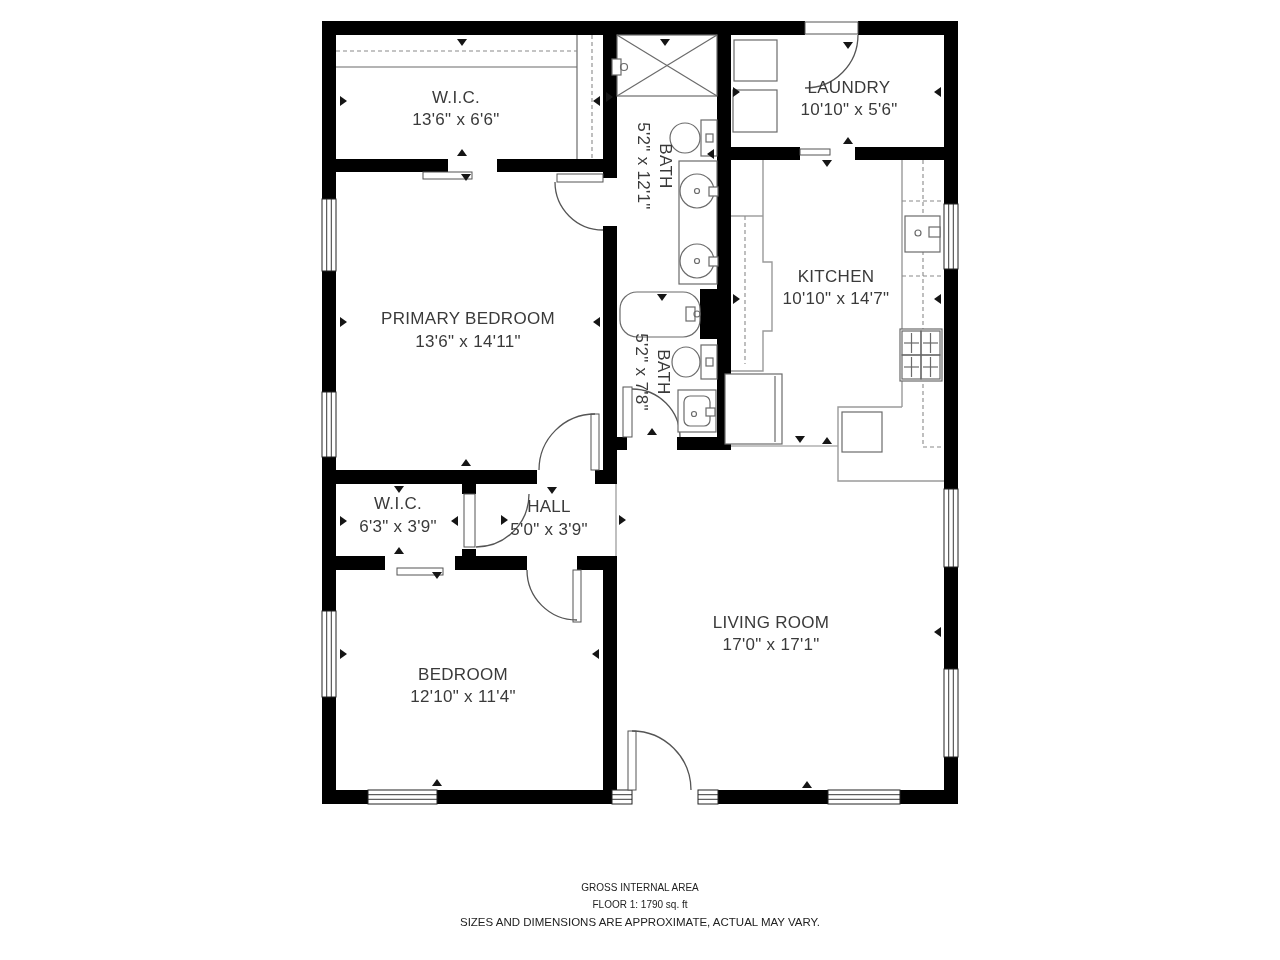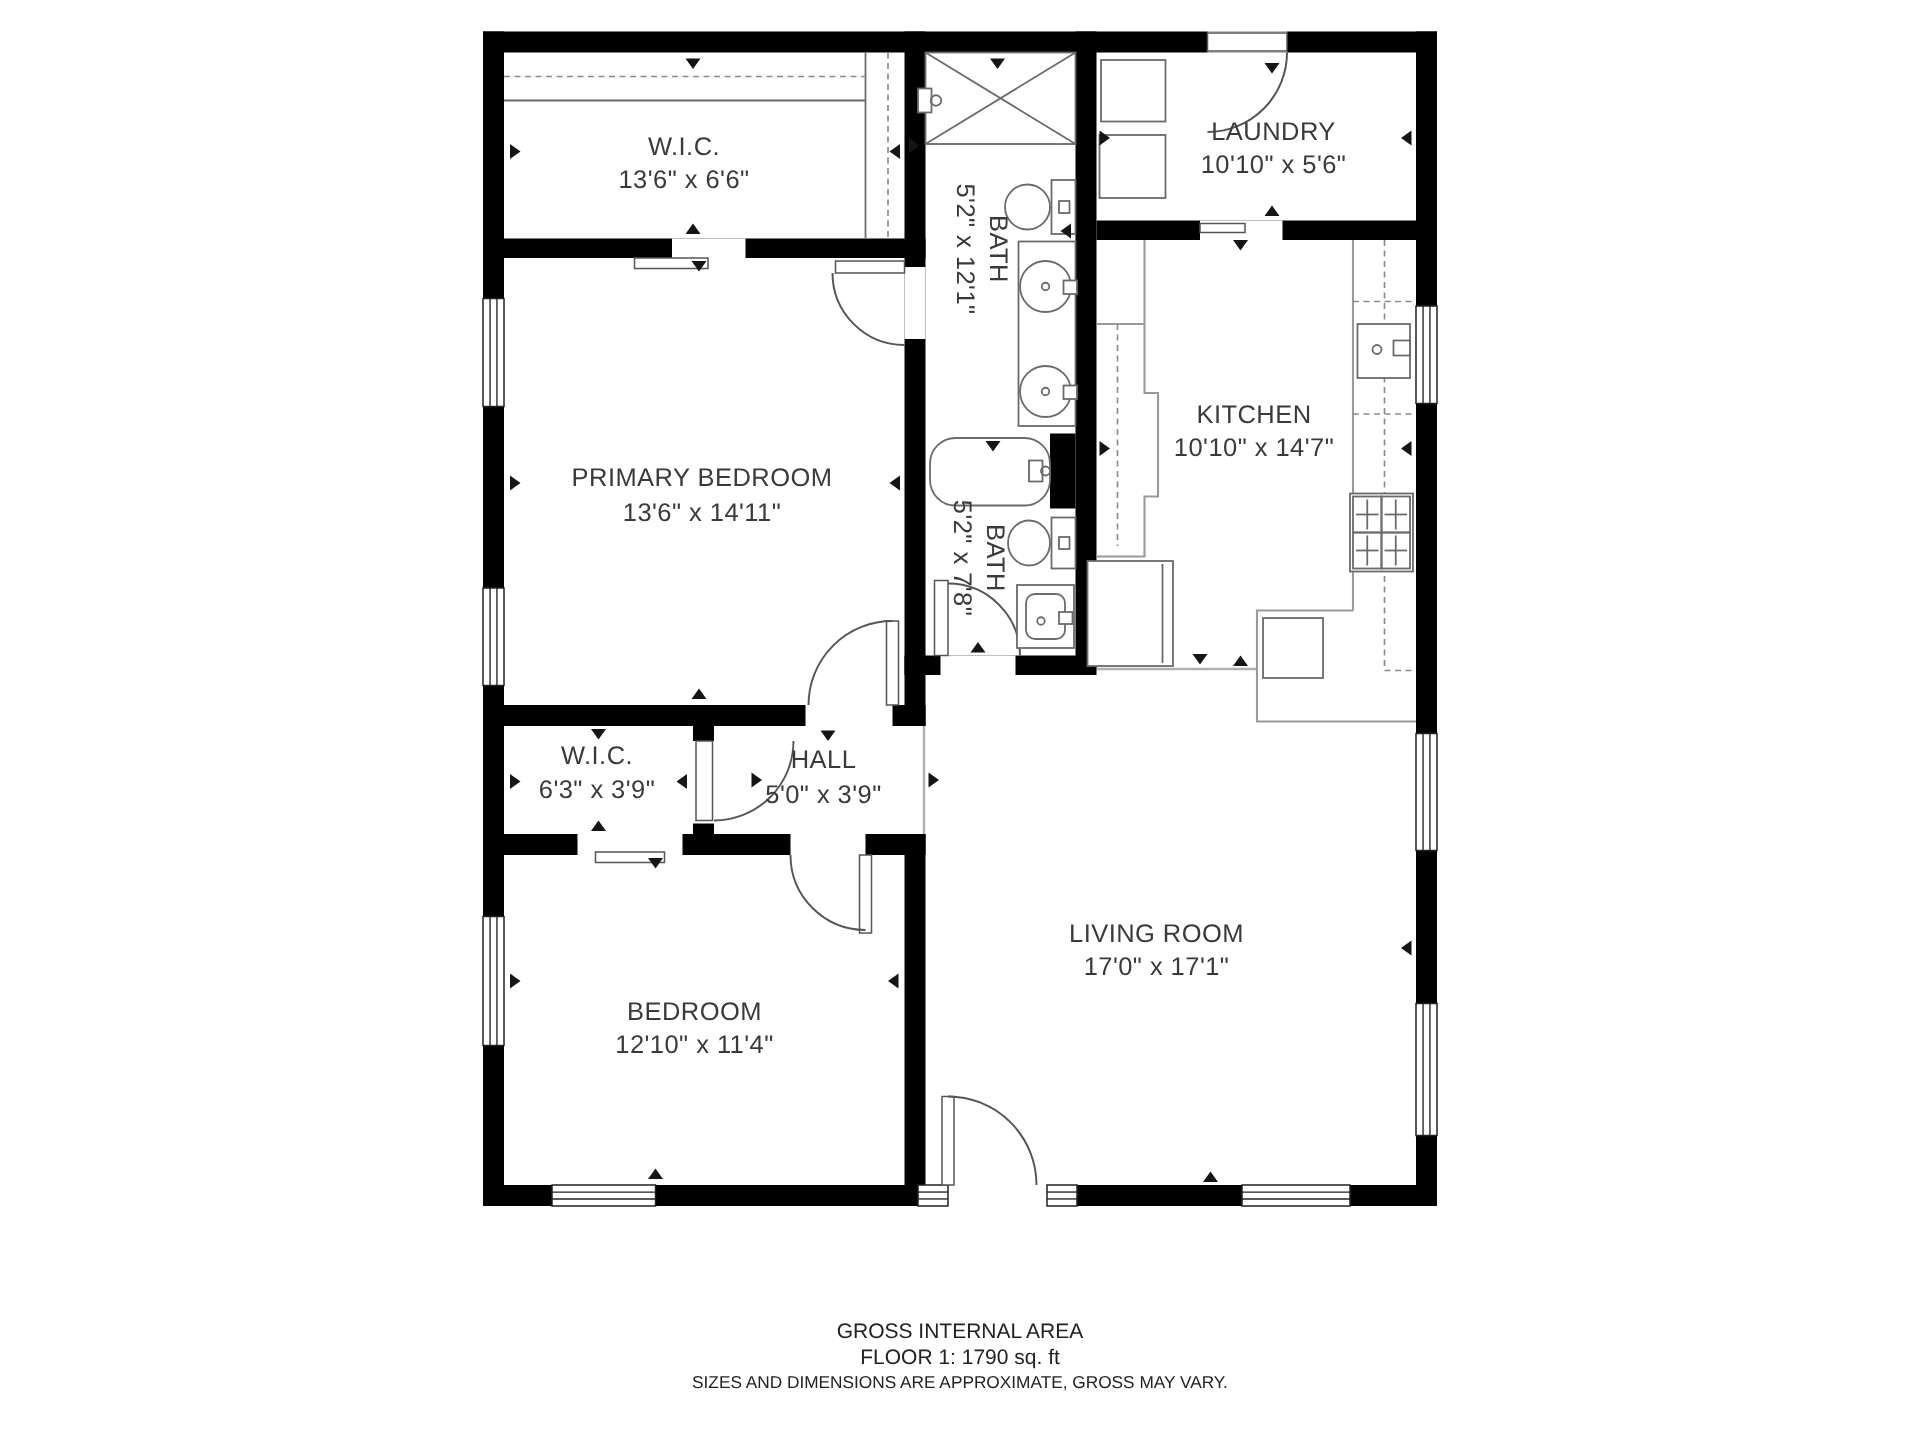--- a/index.html
+++ b/index.html
@@ -13,21 +13,21 @@
   .fxl{stroke:#6b6b6b;fill:none;stroke-width:1.2;}
   .cn{stroke:#9a9a9a;fill:none;stroke-width:1.4;}
   .dash{stroke:#8a8a8a;fill:none;stroke-width:1.1;stroke-dasharray:4 3;}
   .arc{stroke:#555;fill:none;stroke-width:1.3;}
   .leaf{stroke:#555;fill:#fff;stroke-width:1;}
   .winr{fill:#fff;stroke:#222;stroke-width:1;}
   .winl{stroke:#222;stroke-width:.9;}
   .mk{fill:#151515;}
   .div{stroke:#b0b0b0;stroke-width:1.6;}
   #footer{position:absolute;left:0;top:879px;width:1280px;text-align:center;color:#222;}
-  #footer .fl{font-size:14px;line-height:17px;}
+  #footer .fl{font-size:10px;line-height:17px;}
   #footer .fd{font-size:11.5px;line-height:15px;margin-top:2px;}
 </style>
 </head>
 <body>
 
 <div id="plan-wrap">
 <svg width="1280" height="820" viewBox="0 0 1280 820">
 
   <g>
     <rect class="wall" x="322" y="17" width="636" height="14"></rect>
@@ -337,14 +337,14 @@
       <text class="room-name" x="771" y="624">LIVING ROOM</text>
       <text class="room-dims" x="771" y="646">17'0" x 17'1"</text>
     </g>
   </g>
 </svg>
 </div>
 
 <div id="footer">
   <div class="fl">GROSS INTERNAL AREA</div>
   <div class="fl">FLOOR 1: 1790 sq. ft</div>
-  <div class="fd">SIZES AND DIMENSIONS ARE APPROXIMATE, GROSS MAY VARY.</div>
+  <div class="fd">SIZES AND DIMENSIONS ARE APPROXIMATE, ACTUAL MAY VARY.</div>
 </div>
 
 </body></html>

